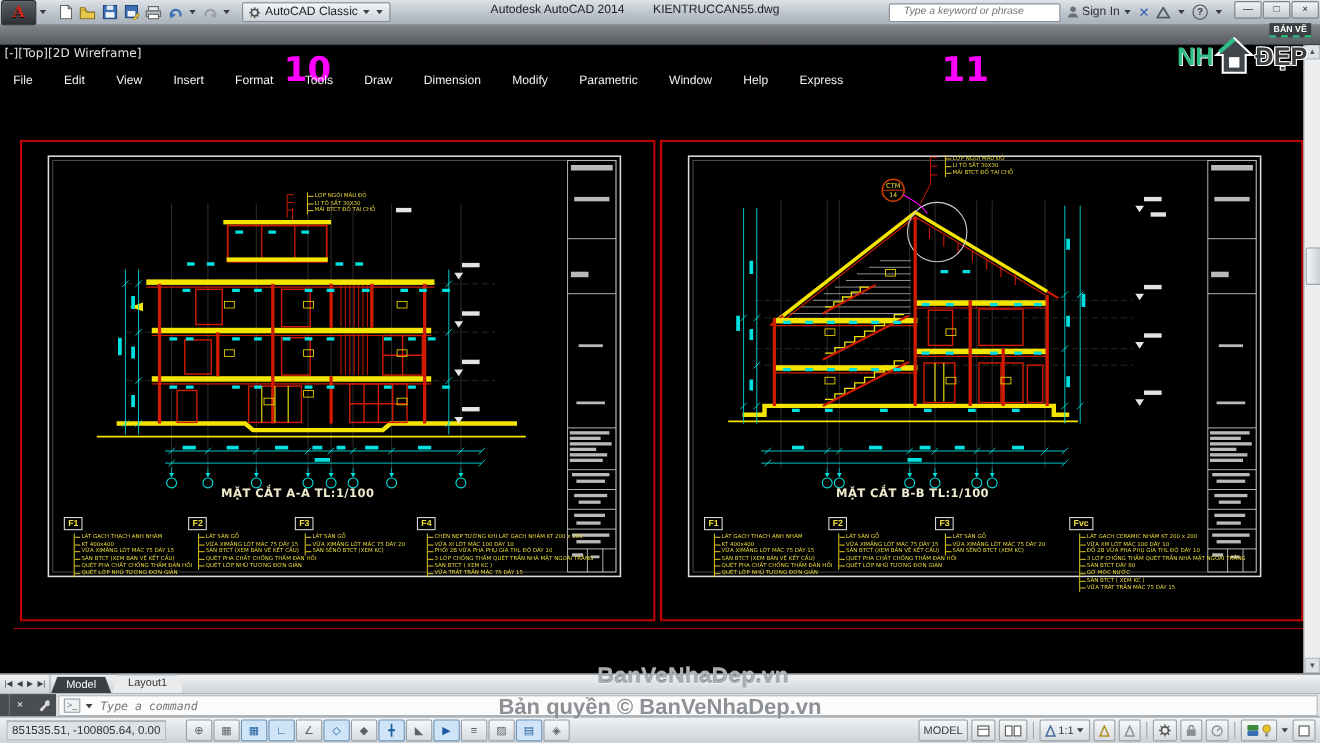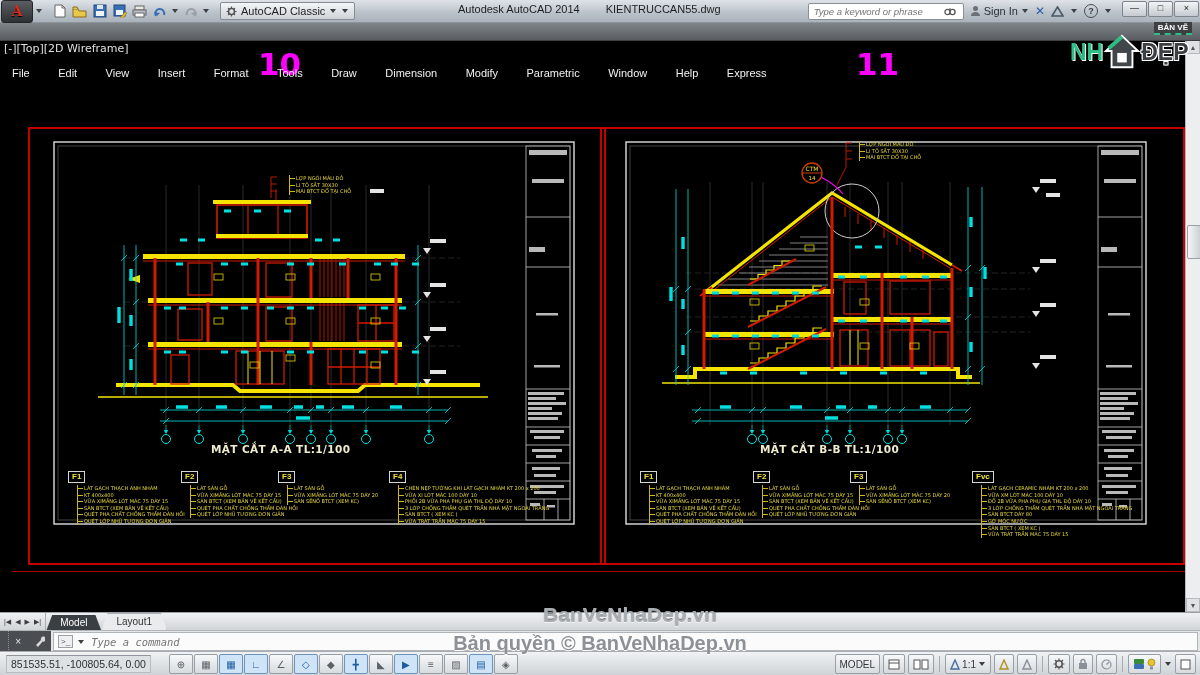--- a/index.html
+++ b/index.html
@@ -10,24 +10,24 @@
   .tb-left{position:absolute;left:0;top:0;height:22px;display:flex;align-items:center;gap:2px;}
   .appbtn{width:30px;height:21px;background:linear-gradient(#5a5e63,#2e3134);border:1px solid #24272a;
     border-radius:3px;display:flex;align-items:center;justify-content:center;margin-left:1px;}
   .appbtn .a{color:#d42B1e;font-weight:bold;font-size:14px;font-family:"DejaVu Serif",serif;
     text-shadow:0 1px 1px #000;}
   .qat{display:flex;align-items:center;gap:3px;margin-left:6px;}
   .qat .ic{width:17px;height:16px;display:flex;align-items:center;justify-content:center;}
   .caret{display:inline-block;width:0;height:0;border-left:3px solid transparent;border-right:3px solid transparent;border-top:4px solid #3c4043;margin:0 1px;}
   .wsdrop{display:flex;align-items:center;gap:4px;height:16px;margin-left:8px;padding:0 5px;
     background:linear-gradient(#f4f6f8,#cdd3d8);border:1px solid #848b92;border-radius:2px;font-size:11px;color:#222;}
-  .tb-title{position:absolute;left:446px;top:3px;font-size:11px;color:#1d1f21;white-space:nowrap;margin-left:12px;}
+  .tb-title{position:absolute;left:446px;top:3px;font-size:11px;color:#1d1f21;white-space:nowrap;}
   .tb-title .fn{margin-left:26px;}
   .tb-right{position:absolute;right:88px;top:2px;display:flex;align-items:center;gap:6px;height:18px;}
-  .search{display:flex;align-items:center;background:#fff;border:1px solid #8a9097;border-radius:2px;height:15px;width:148px;padding:0 3px;}
+  .search{display:flex;align-items:center;background:#fff;border:1px solid #8a9097;border-radius:2px;height:15px;width:148px;padding:0 3px;flex-direction:column;}
   .search input{border:none;outline:none;width:128px;font-size:9.5px;font-style:italic;color:#555;
     font-family:"Liberation Sans",sans-serif;background:transparent;}
   .signin{display:flex;align-items:center;gap:3px;font-size:11px;color:#2c2f33;}
   .xicon{color:#2d5fa8;font-weight:bold;font-size:12px;font-family:"DejaVu Sans",sans-serif;}
   .helpc{width:12px;height:12px;border:1.4px solid #4a4e52;border-radius:50%;display:flex;align-items:center;justify-content:center;
     font-size:9px;font-weight:bold;color:#3a3d41;}
   .winbtns{position:absolute;right:1px;top:1px;display:flex;gap:1px;}
   .winbtns span{width:23px;height:14px;background:linear-gradient(#f2f4f6,#c4cad0);border:1px solid #7e858c;
     border-radius:2px;font-size:9px;line-height:13px;text-align:center;color:#222;}
   
@@ -240,21 +240,21 @@
     <span class="brand-dep">ĐẸP</span>
   </div>
 </div>
 
 <div id="canvas">
   <div id="vplabel">[-][Top][2D Wireframe]</div>
   <div class="pageno" style="left:258px">10</div>
   <div class="pageno" style="left:856px">11</div>
   <div class="redline"></div>
 
-  <div class="sheet" style="left:28px;width:578px;height:413px">
+  <div class="sheet" style="left:18px;width:578px;height:413px">
     <svg width="578" height="438" viewBox="0 0 578 438">
       <g>
         <rect x="1" y="1" width="576" height="436" fill="none" stroke="#c40000" stroke-width="2"></rect>
         <rect x="26" y="15" width="520" height="382" fill="none" stroke="#dedede" stroke-width="1.4"></rect>
         <rect x="30" y="19" width="512" height="374" fill="none" stroke="#6e6e6e" stroke-width="0.6"></rect>
       </g>
       <g>
         <g stroke="#c9c9c9" stroke-width="0.8" fill="none">
           <rect x="498" y="19" width="44" height="374"></rect>
           <path d="M498,90 h44 M498,140 h44 M498,262 h44 M498,300 h44 M498,318 h44 M498,336 h44 M498,354 h44 M498,372 h44 M516,372 v21 M530,372 v21"></path>

